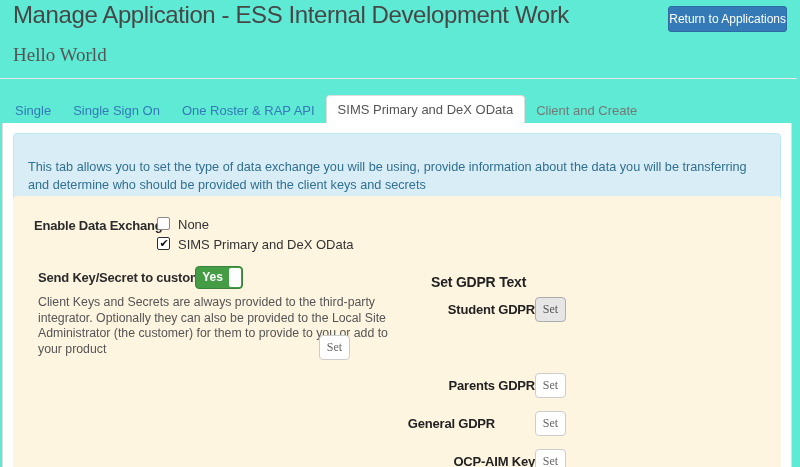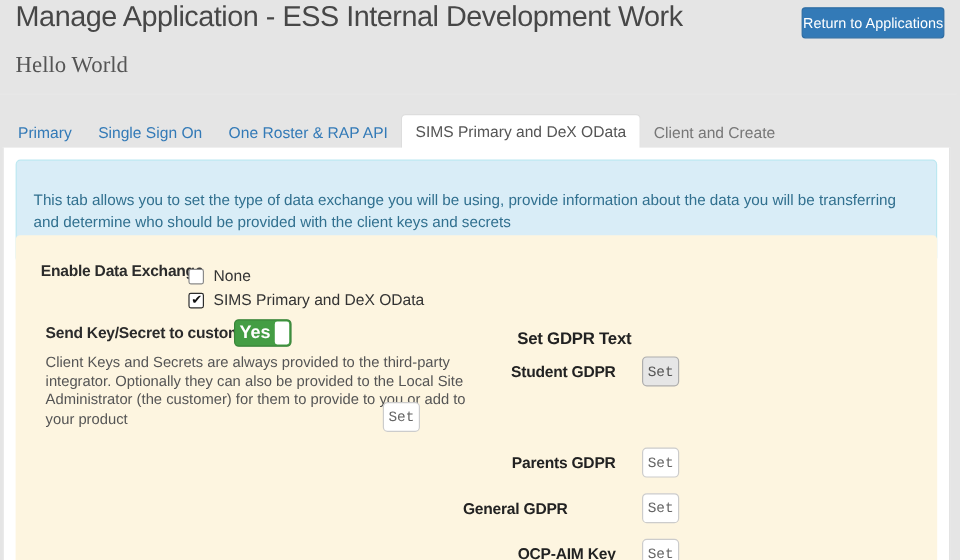--- a/index.html
+++ b/index.html
@@ -9,21 +9,21 @@
     --info_border:#bce8f1;
     --info_text:#31708f;
     --panel_bg:#fdf5e0;
     --toggle_green:#449d44;
     --tab_border:#dddddd;
   }
   *{box-sizing:border-box;margin:0;padding:0;}
   body{margin:0;background:#fff;}
   .page{
     position:relative;width:800px;height:467px;overflow:hidden;
-    background:#e5e5e5;font-family:"Liberation Sans",sans-serif;color:#333;
+    background:#5eead4;font-family:"Liberation Sans",sans-serif;color:#333;
   }
   
   .page-title{
     position:absolute;left:13px;top:1px;font-size:24px;letter-spacing:-0.4px;
     color:#474747;font-weight:400;white-space:nowrap;
   }
   .return-btn{
     position:absolute;top:6px;right:13px;
     background:var(--accent);border:1px solid var(--accent_border);color:#fff;
     font-size:12px;padding:5px 0;border-radius:3px;cursor:pointer;
@@ -66,21 +66,21 @@
   .form-panel{
     position:absolute;left:10px;top:73px;width:768px;height:320px;
     background:var(--panel_bg);border-radius:4px;
   }
   
   .enable-label{
     position:absolute;left:21px;top:22px;font-size:13px;font-weight:bold;
     letter-spacing:-0.2px;color:#2b2b2b;
   }
   .option-group{position:absolute;left:144px;top:21px;}
-  .option-row{display:flex;align-items:flex-end;height:20px;margin-bottom:0;cursor:pointer;}
+  .option-row{display:flex;align-items:flex-start;height:20px;margin-bottom:0;cursor:pointer;}
   .checkbox{
     width:13px;height:13px;border:1px solid #8a8a8a;background:#fff;border-radius:2px;
     position:relative;flex:0 0 13px;
   }
   .checkbox.checked{border-color:#2d2d2d;}
   .checkbox.checked::after{
     content:"\2714";position:absolute;left:0;top:-1px;width:12px;height:13px;
     font-size:11px;line-height:13px;text-align:center;color:#111;
   }
   .option-label{margin-left:8px;font-size:13px;color:#333;white-space:nowrap;}
@@ -88,63 +88,63 @@
     position:absolute;left:25px;top:71px;font-size:13px;font-weight:bold;
     letter-spacing:-0.2px;color:#2b2b2b;line-height:22px;
   }
   .toggle{
     position:absolute;left:182px;top:70px;width:48px;height:23px;
     background:var(--toggle_green);border:1px solid #398439;border-radius:4px;
     cursor:pointer;
   }
   .toggle-on-text{
     position:absolute;left:0;top:0;width:33px;height:21px;line-height:21px;
-    text-align:center;color:#fff;font-size:15px;font-weight:bold;
+    text-align:center;color:#fff;font-size:12px;font-weight:bold;
   }
   .toggle-knob{
     position:absolute;right:1px;top:1px;width:12px;height:19px;
     background:#fff;border-radius:2px;
   }
   .key-description{
     position:absolute;left:25px;top:99px;width:362px;
     font-size:12.3px;line-height:15.6px;color:#555;
   }
   
   .gdpr-heading{
     position:absolute;left:418px;top:78px;font-size:14px;font-weight:bold;
     color:#222;letter-spacing:-0.2px;
   }
   .gdpr-row{
     position:absolute;left:306px;width:247px;height:25px;
     display:flex;align-items:center;
   }
   .gdpr-row .gdpr-label{
-    flex:1;text-align:right;padding-right:22px;font-size:13px;font-weight:bold;
+    flex:1;text-align:right;font-size:13px;font-weight:bold;
     color:#222;letter-spacing:-0.2px;white-space:nowrap;
   }
   .set-btn{
     flex:0 0 31px;width:31px;height:25px;background:#fff;border:1px solid #ccc;
     border-radius:4px;font-size:12px;color:#666;cursor:pointer;
-    font-family:Liberation Mono, monospace;padding:0;
+    font-family:Liberation Serif, serif;padding:0;
   }
   .set-btn.active{background:#e6e6e6;border-color:#adadad;color:#555;}
   .row-0{top:101px;} .row-1{top:139px;} .row-2{top:177px;} .row-3{top:215px;gap:40px;} .row-4{top:253px;}
 </style>
 </head>
 <body>
 
 <div class="page">
 
   <h1 class="page-title">Manage Application - ESS Internal Development Work</h1>
   <button class="return-btn">Return to Applications</button>
   <div class="app-name">Hello World</div>
   <div class="header-divider"></div>
 
   <div class="tabs">
-    <div class="tab">Primary</div>
+    <div class="tab">Single</div>
     <div class="tab">Single Sign On</div>
     <div class="tab">One Roster &amp; RAP API</div>
     <div class="tab active">SIMS Primary and DeX OData</div>
     <div class="tab muted">Client and Create</div>
   </div>
 
   <div class="pane">
 
     <div class="info-banner">This tab allows you to set the type of data exchange you will be using, provide information about the data you will be transferring and determine who should be provided with the client keys and secrets</div>
 

